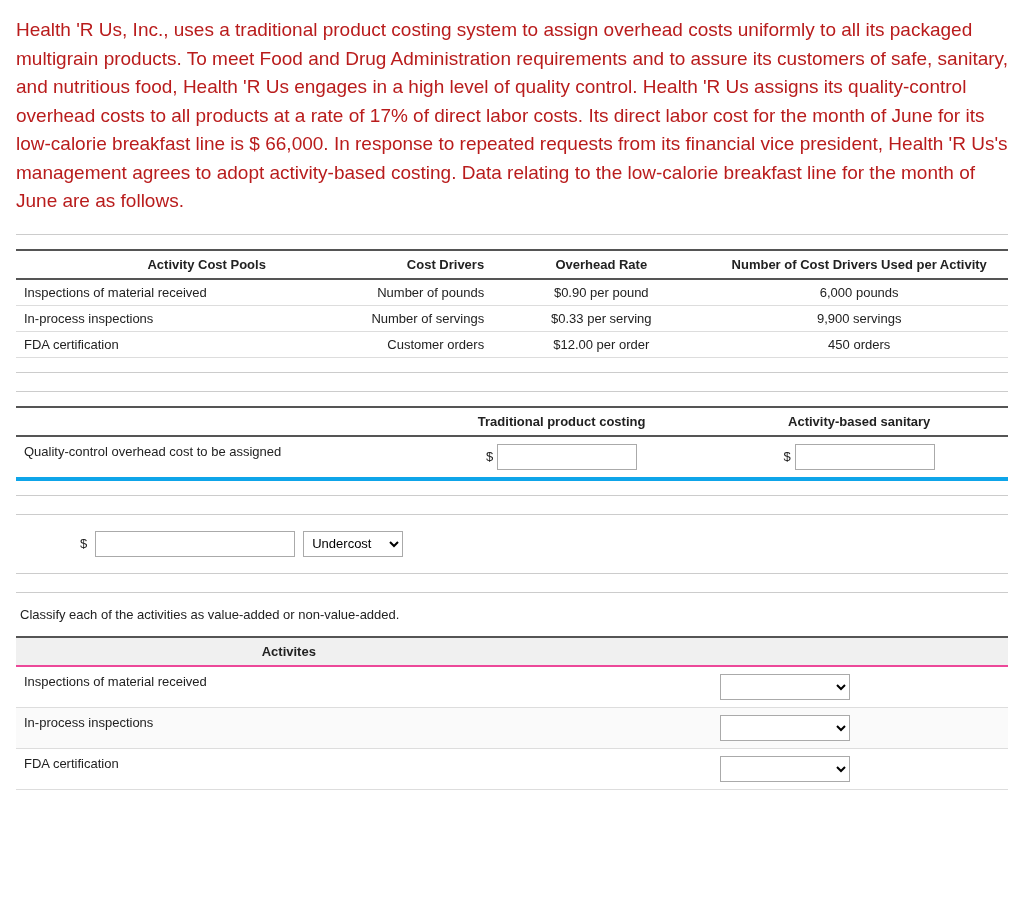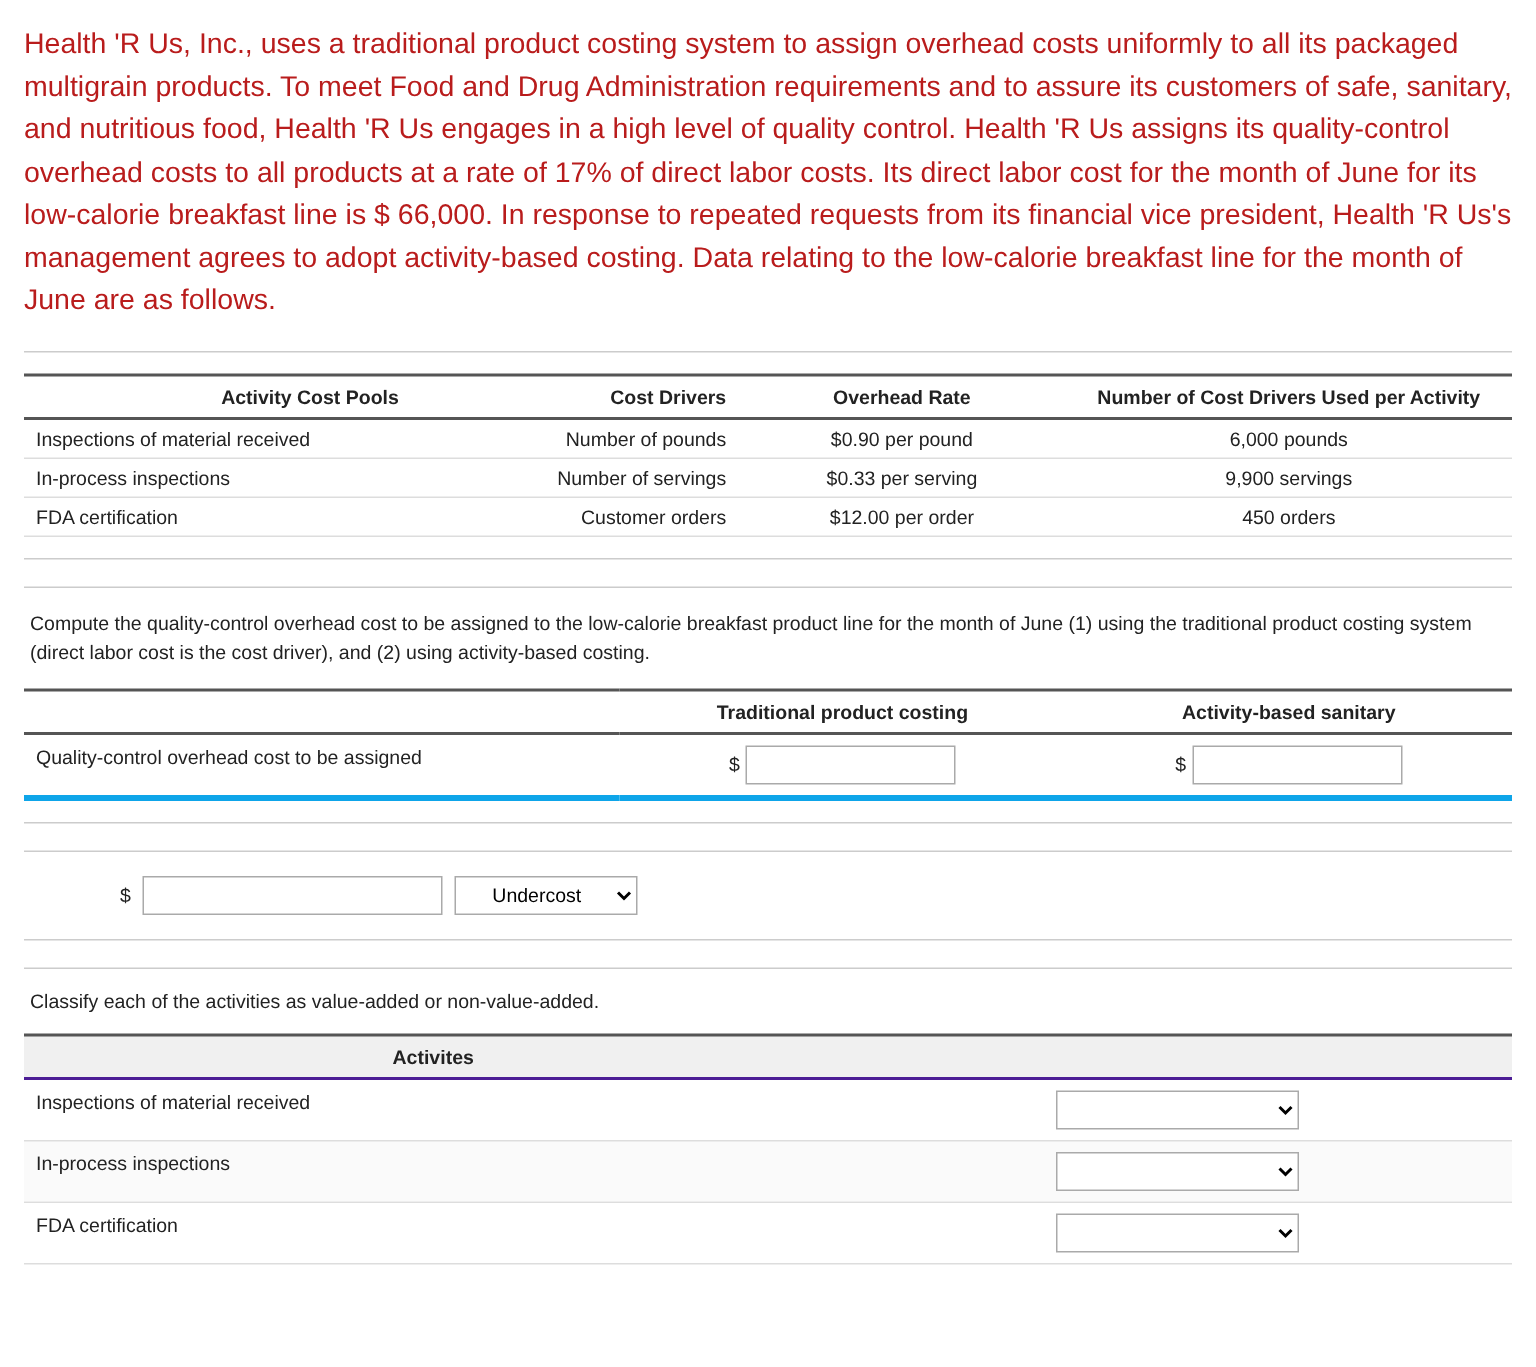--- a/index.html
+++ b/index.html
@@ -77,21 +77,21 @@
     input[type="text"] {
       border: 1px solid #aaa;
       padding: 3px 6px;
       font-size: 13px;
       width: 140px;
       height: 26px;
       background: #fff;
     }
     select {
       border: 1px solid #aaa;
-      padding: 2px 20px;
+      padding: 2px 4px;
       font-size: 13px;
       height: 26px;
       background: #fff;
       min-width: 100px;
     }
 
     .dollar-sign {
       font-size: 13px;
       font-weight: normal;
     }
@@ -121,21 +121,21 @@
     }
     .classify-prompt {
       font-size: 13px;
       margin-bottom: 14px;
       padding: 0 4px;
     }
     .classify-table th {
       text-align: center;
       font-weight: bold;
       border-top: 2px solid #555;
-      border-bottom: 2px solid #4c1d95;
+      border-bottom: 2px solid #ec4899;
       padding: 6px 8px;
       background: #f0f0f0;
     }
     .classify-table td {
       padding: 7px 8px;
       border-bottom: 1px solid #ddd;
     }
     .classify-table .act-col { width: 55%; }
     .classify-table .sel-col { width: 45%; text-align: center; }
     .classify-table tr:nth-child(odd) td { background: #fff; }
@@ -175,21 +175,20 @@
         <td class="col-activity">FDA certification</td>
         <td class="col-driver">Customer orders</td>
         <td class="col-overhead">$12.00 per order</td>
         <td class="col-number">450 orders</td>
       </tr>
     </tbody>
   </table>
 </div>
 
 <div class="section">
-  <p class="section-prompt">Compute the quality-control overhead cost to be assigned to the low-calorie breakfast product line for the month of June (1) using the traditional product costing system (direct labor cost is the cost driver), and (2) using activity-based costing.</p>
   <table class="compute-table">
     <thead>
       <tr>
         <th class="label-col"></th>
         <th class="value-col">Traditional product costing</th>
         <th class="value-col">Activity-based sanitary</th>
       </tr>
     </thead>
     <tbody>
       <tr>

